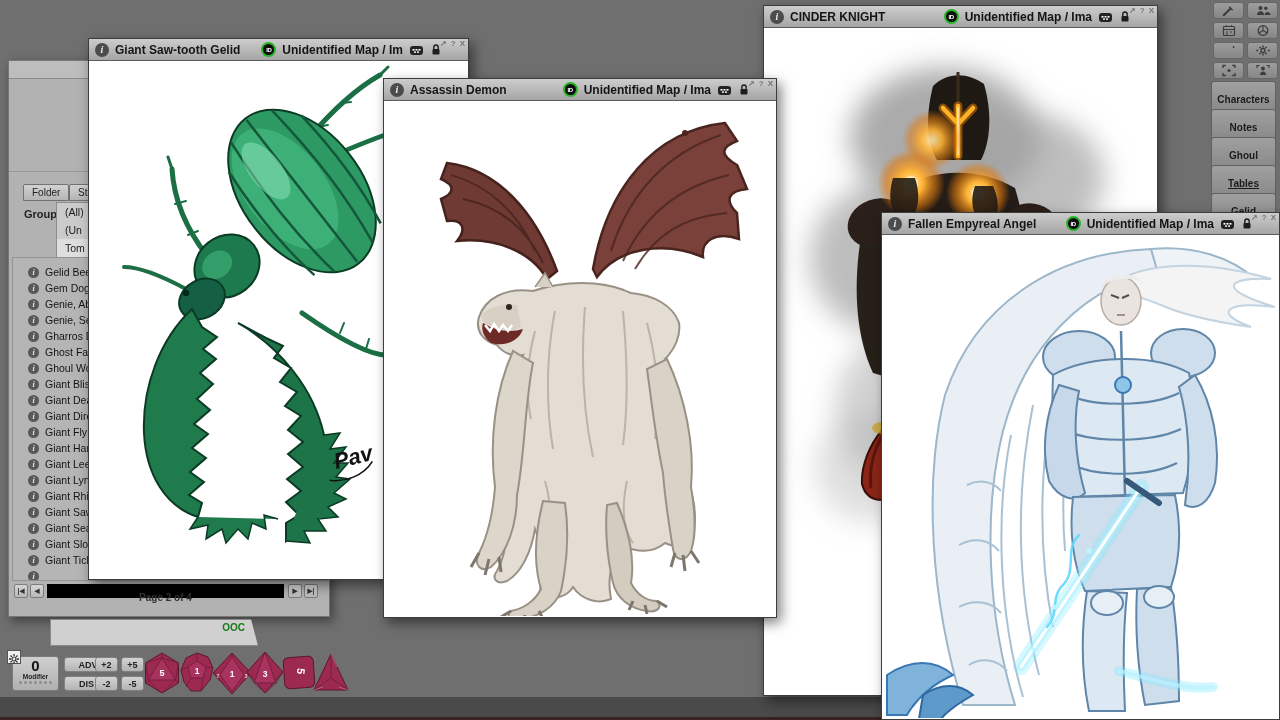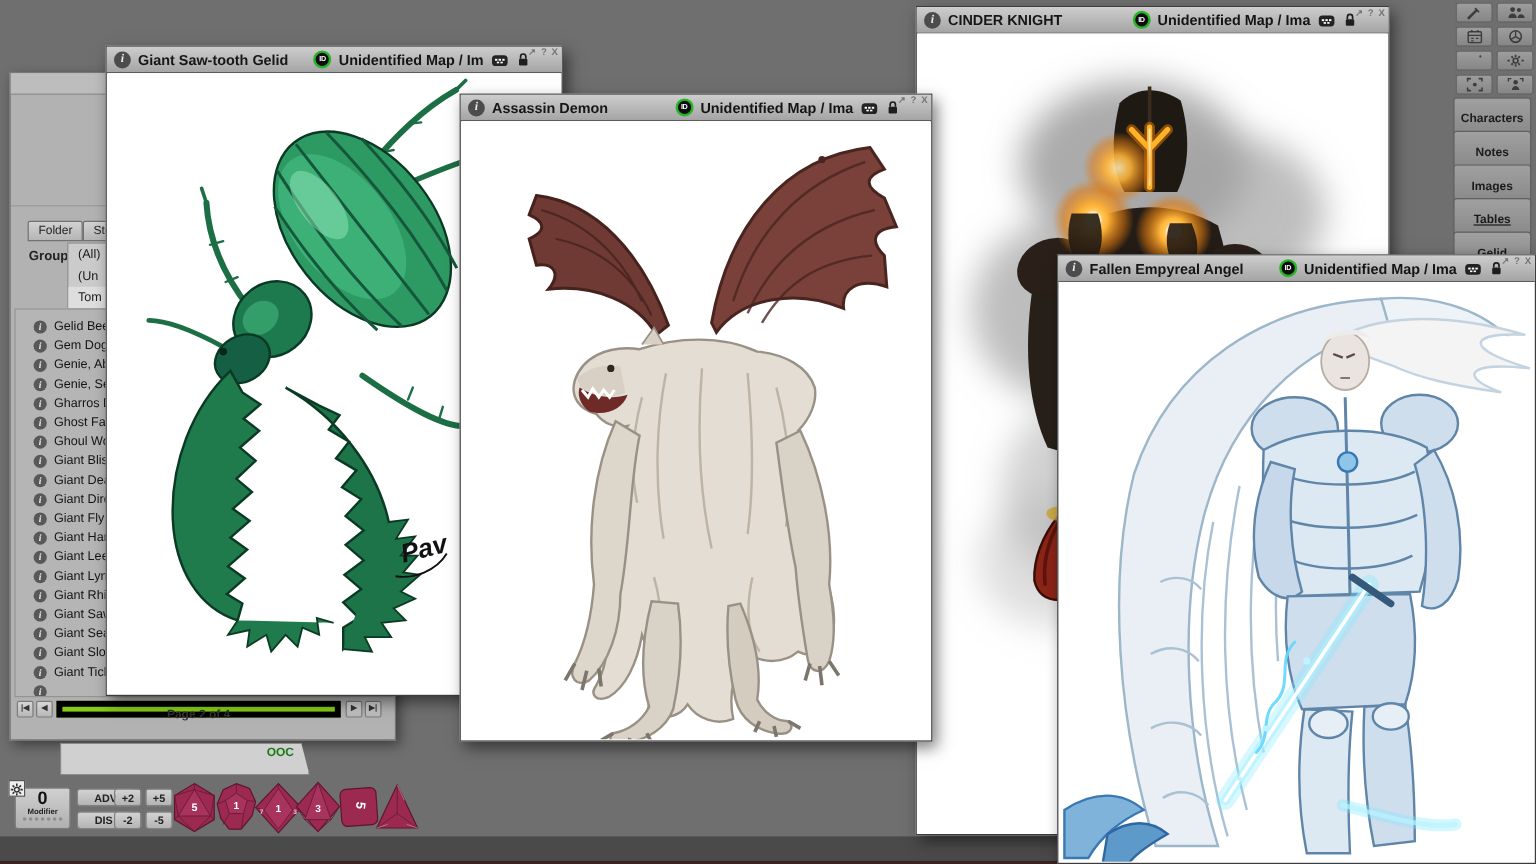--- a/index.html
+++ b/index.html
@@ -35,21 +35,21 @@
   .grp-row{height:18px;padding:3px 0 0 8px;font-size:10.5px;color:#1c1c1c;}
   .grp-row.sel{background:#dedede;}
   #list-panel{position:absolute;left:3px;top:196px;width:316px;height:324px;background:#b5b5b5;
               border:1px solid #949494;overflow:hidden;padding-top:6px;}
   .list-row{display:flex;align-items:center;height:16px;padding-left:15px;gap:6px;}
   .mini-info{width:11px;height:11px;border-radius:50%;background:#585858;color:#efefef;flex:0 0 auto;
              font:italic bold 8px "Liberation Serif",serif;display:flex;align-items:center;justify-content:center;}
   .list-row span.lbl{font-size:10.5px;color:#141414;white-space:nowrap;}
   .pg-btn{position:absolute;top:523px;width:14px;height:14px;background:linear-gradient(#d6d6d6,#b8b8b8);
           border:1px solid #7d7d7d;border-radius:2px;font-size:6.5px;color:#333;text-align:center;line-height:12px;font-weight:bold;}
-  #pg-bar{position:absolute;left:38px;top:523px;width:237px;height:14px;background:#84cc16;border:5px solid #000000;
+  #pg-bar{position:absolute;left:38px;top:523px;width:237px;height:14px;background:#84cc16;border:7px solid #000000;
           text-align:center;font-size:10px;font-weight:bold;color:#333;line-height:13px;}
   #search-row{position:absolute;left:0;top:540px;right:0;height:16px;}
   #search-input{position:absolute;left:16px;top:0;width:202px;height:14px;background:#d8d8d8;border:1px solid #8d8d8d;}
   #filter-btn{position:absolute;left:222px;top:0;width:40px;height:14px;background:linear-gradient(#d6d6d6,#b8b8b8);
               border:1px solid #7d7d7d;font-size:9.5px;font-weight:bold;color:#333;text-align:center;line-height:12px;}
   #add-btn{position:absolute;left:267px;top:-1px;width:16px;height:16px;border-radius:50%;
            background:radial-gradient(circle at 35% 30%,#55c257,#1f8a1f);border:1px solid #146114;color:#fff;
            font-size:12px;font-weight:bold;text-align:center;line-height:14px;}
 
   
@@ -330,21 +330,21 @@
     </div>
     <div class="side-icon" style="left:39px;top:62px;">
       <svg width="16" height="13" viewBox="0 0 16 13">
           <path d="M2 4V1.5h2.5 M14 4V1.5h-2.5" fill="none" stroke="#3c3c3c" stroke-width="1.2"></path>
           <circle cx="8" cy="4.5" r="1.9" fill="#3c3c3c"></circle>
           <path d="M4.8 11c.4-2.3 1.7-3.4 3.2-3.4s2.8 1.1 3.2 3.4Z" fill="#3c3c3c"></path>
         </svg>
     </div>
     <div class="side-btn" style="top:81px;">Characters</div>
     <div class="side-btn" style="top:109px;">Notes</div>
-    <div class="side-btn" style="top:137px;">Images</div>
+    <div class="side-btn" style="top:137px;">Ghoul</div>
     <div class="side-btn" style="top:165px;text-decoration:underline;">Tables</div>
     <div class="side-btn" style="top:193px;">Gelid</div>
   </div>
 
   <div class="window" id="win-beetle" style="left:88px;top:38px;width:381px;height:542px;z-index:30;">
     <div class="titlebar">
       <span class="info-btn">i</span>
       <span class="title">Giant Saw-tooth Gelid</span>
       <span class="tb-spacer"></span>
       <span class="id-badge">ID</span>

